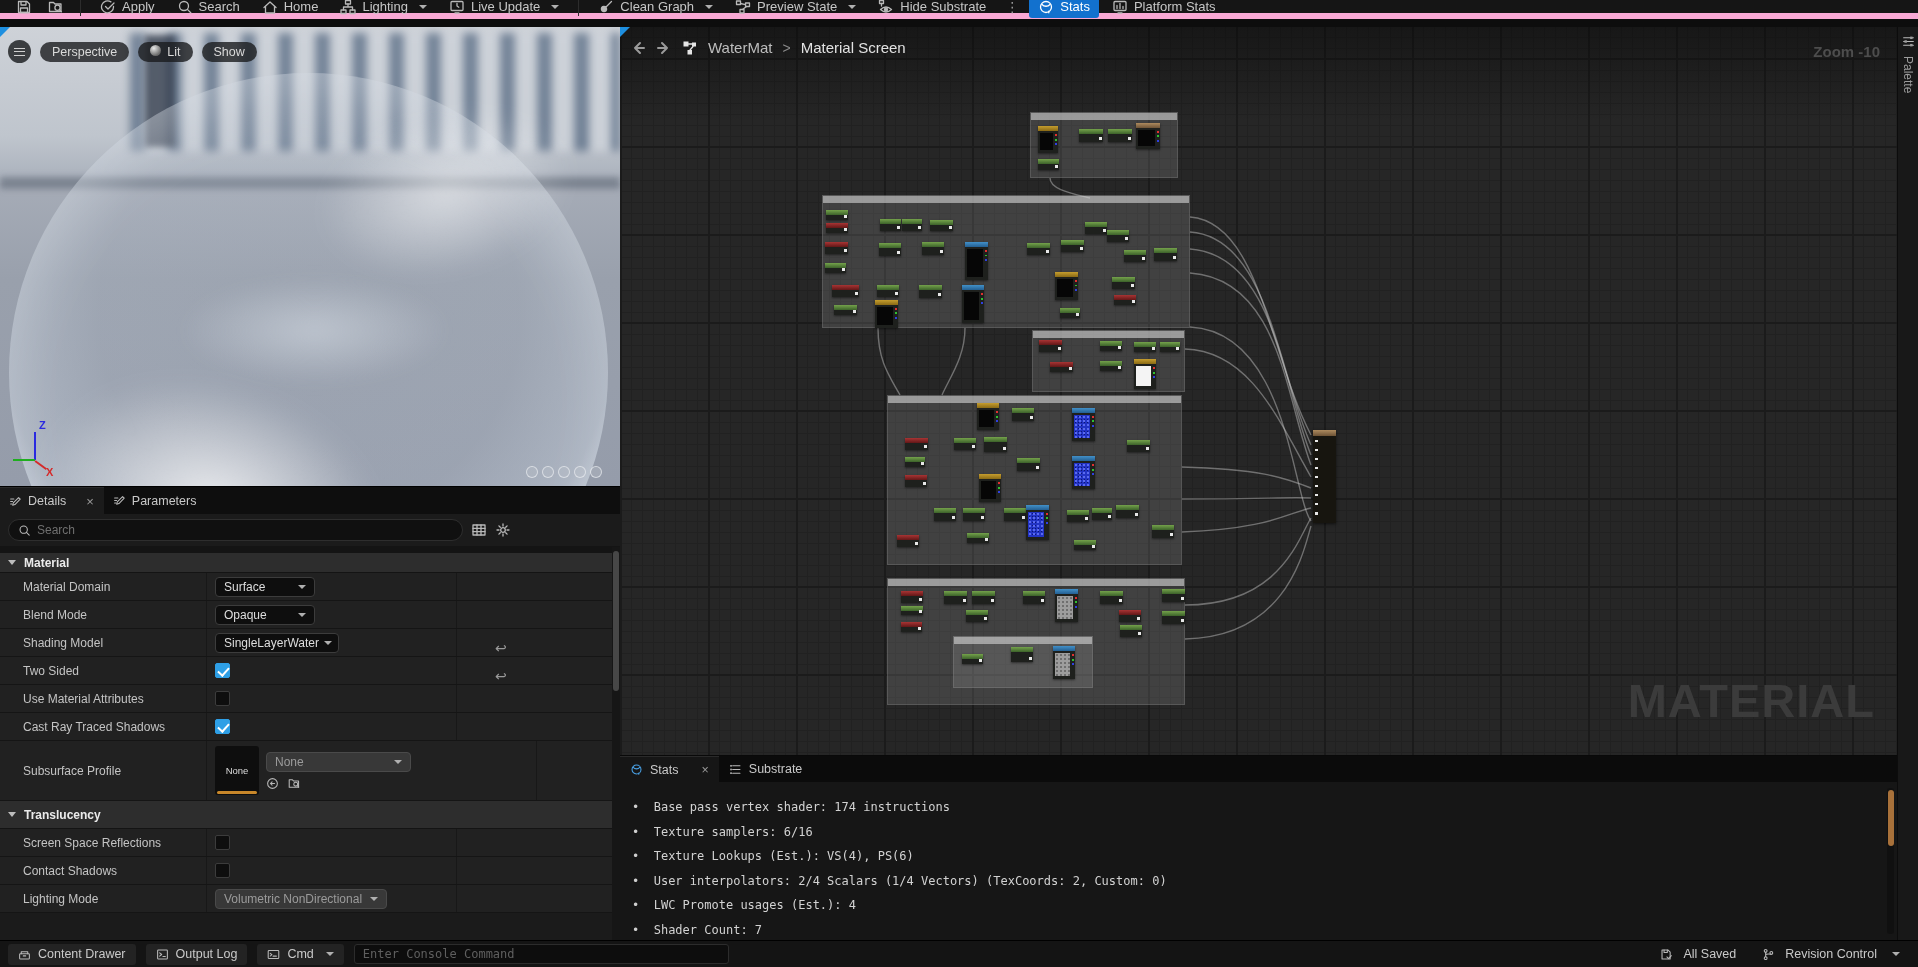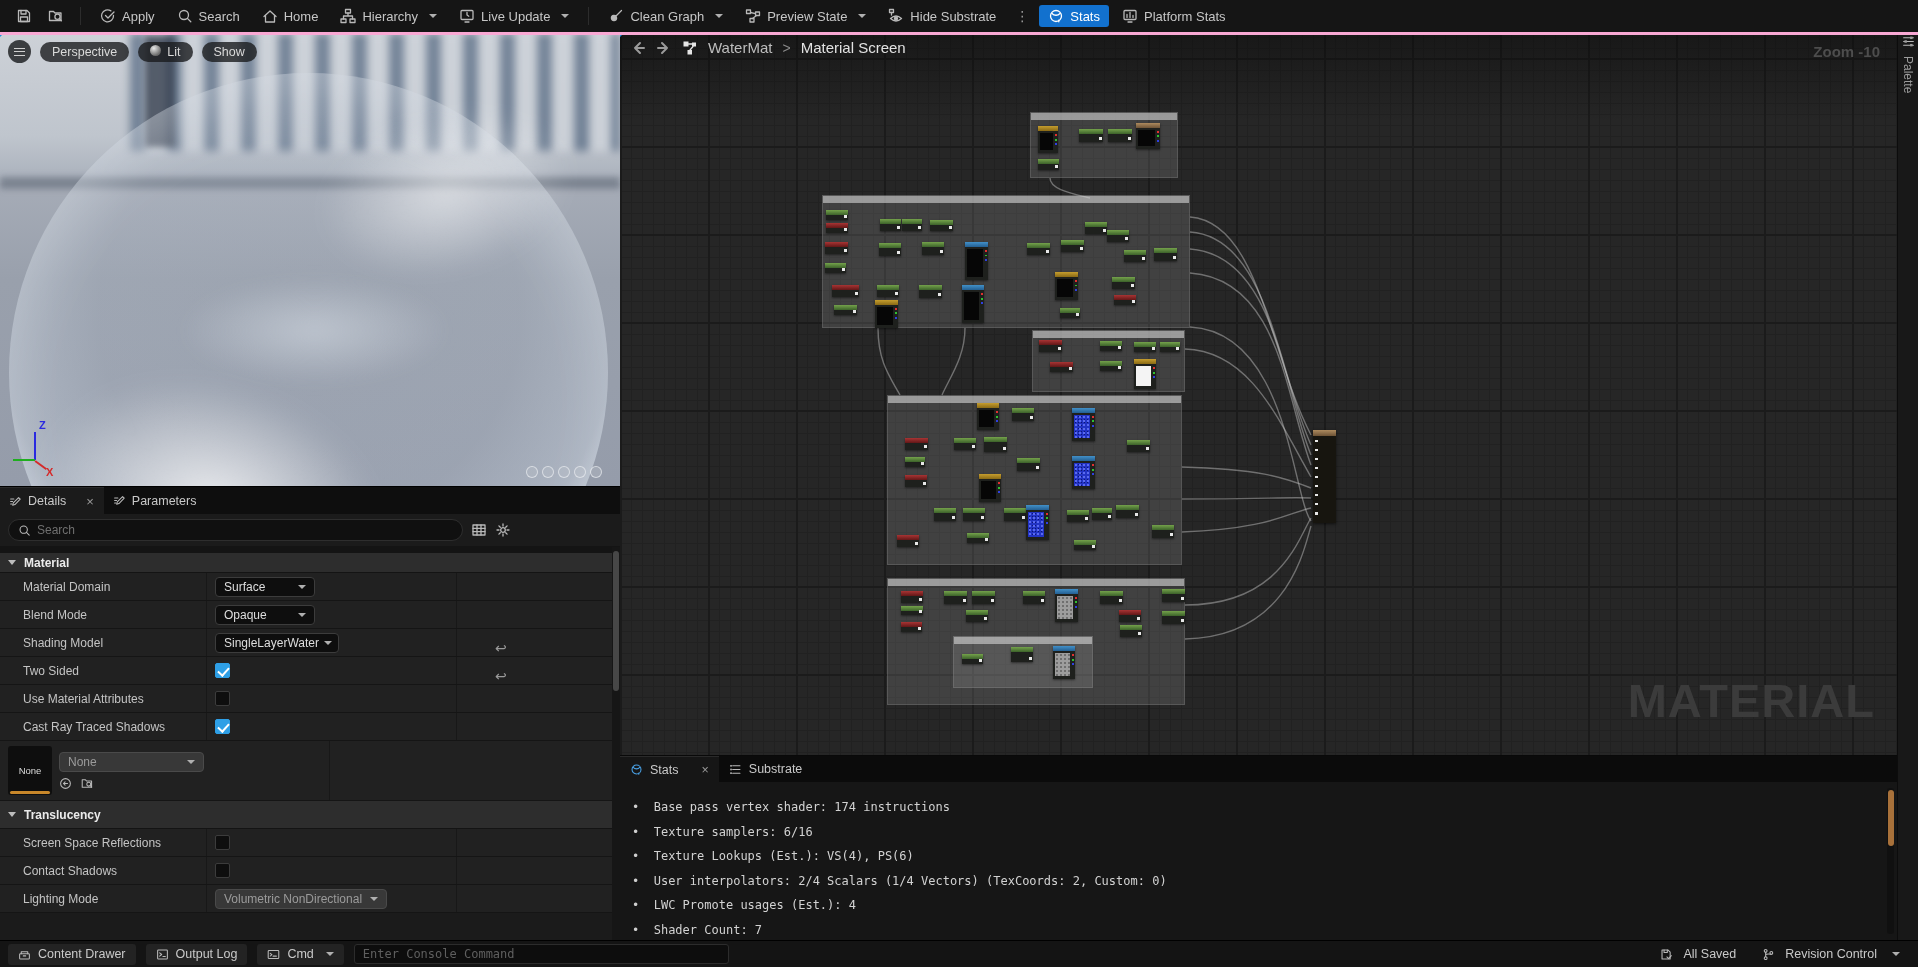--- a/index.html
+++ b/index.html
@@ -9,22 +9,22 @@
 
   
   .icon { display:inline-flex; width:16px; height:16px; align-items:center; justify-content:center; flex:none; }
   .icon svg { width:16px; height:16px; stroke:#b9b9b9; fill:none; stroke-width:1.3; stroke-linecap:round; stroke-linejoin:round; }
   .icon.small, .icon.small svg { width:13px; height:13px; }
   .chev { width:0; height:0; border-left:4px solid transparent; border-right:4px solid transparent; border-top:4px solid #b0b0b0; display:inline-block; margin-left:5px; }
   .tri-down { width:0; height:0; border-left:4px solid transparent; border-right:4px solid transparent; border-top:5px solid #bdbdbd; display:inline-block; }
   .tri-right { width:0; height:0; border-top:4px solid transparent; border-bottom:4px solid transparent; border-left:5px solid #9a9a9a; display:inline-block; }
 
   
-  .toolbar { position:absolute; left:0; top:0; width:1918px; height:35px; background:#151515;
-             display:flex; align-items:center; padding:0 10px; gap:4px; border-bottom:3px solid #f9a8d4; z-index:50;text-align:right; }
+  .toolbar { position:absolute; left:0; top:0; width:1918px; height:19px; background:#151515;
+             display:flex; align-items:center; padding:0 10px; gap:4px; border-bottom:6px solid #f9a8d4; z-index:50;text-align:right; }
   .tb-btn { display:flex; align-items:center; gap:6px; padding:3px 9px; border-radius:3px; color:#c6c6c6; font-size:13px; cursor:default; }
   .tb-btn.icon-only { padding:3px 6px; }
   .tb-sep { width:1px; height:18px; background:#2c2c2c; margin:0 6px; }
   .tb-btn.active { background:#1271ce; color:#fff; }
   .tb-btn.active .icon svg { stroke:#fff; }
   .tb-more { color:#9a9a9a; font-size:14px; padding:0 6px; letter-spacing:0; }
 
   
   .left-col { position:absolute; left:0; top:27px; width:620px; height:913px; background:#1c1c1c; }
 
@@ -213,21 +213,21 @@
     </div>
     <div class="tb-btn">
       <span class="icon">
           <svg viewBox="0 0 16 16">
             <rect x="5.5" y="1.5" width="5" height="3.5"></rect>
             <rect x="1" y="11" width="5" height="3.5"></rect>
             <rect x="10" y="11" width="5" height="3.5"></rect>
             <path d="M8 5v3M3.5 11V8h9v3"></path>
           </svg>
         </span>
-      <span>Hierarchy</span>
+      <span>Lighting</span>
       <span class="chev"></span>
     </div>
     <div class="tb-btn">
       <span class="icon">
           <svg viewBox="0 0 16 16">
             <rect x="2" y="2.5" width="12" height="9" rx="1"></rect>
             <path d="M6 14h4M8 4.5V7l1.8 1.2"></path>
           </svg>
         </span>
       <span>Live Update</span>
@@ -432,20 +432,21 @@
         <div class="extra"></div>
       </div>
       <div class="row">
         <div class="lbl">Cast Ray Traced Shadows</div>
         <div class="val">
             <span class="checkbox checked"></span>
           </div>
         <div class="extra"></div>
       </div>
       <div class="row tall">
+        <div class="lbl">Subsurface Profile</div>
         <div class="val" style="width:330px">
           <div class="ss-thumb">
               <span>None</span>
             </div>
           <div class="ss-right">
             <div class="ddl gray" style="width:145px">
                 <span>None</span>
                 <span class="chev"></span>
               </div>
             <div class="ss-icons">

